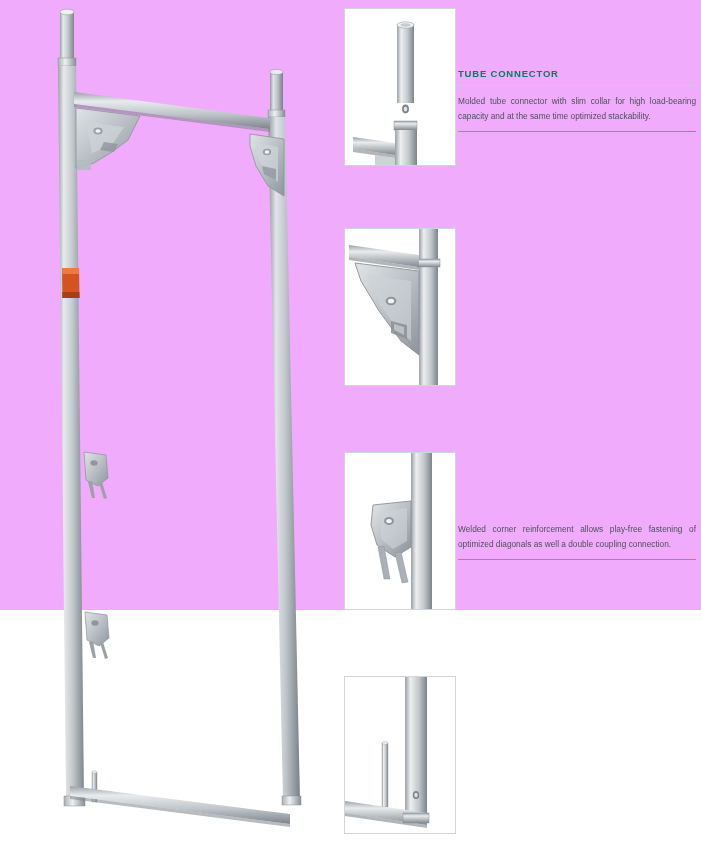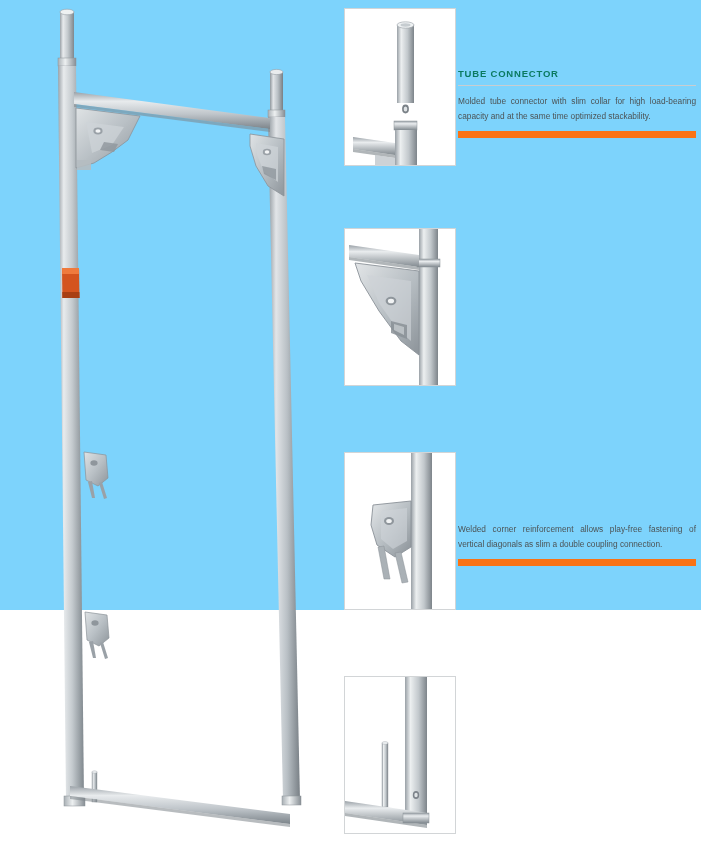--- a/index.html
+++ b/index.html
@@ -11,21 +11,21 @@
     width: 701px;
     height: 865px;
     font-family: "Liberation Sans", sans-serif;
     overflow: hidden;
     position: relative;
   }
   #page {
     position: relative;
     width: 701px;
     height: 610px;
-    background: #7dd3fc;
+    background: #f0abfc;
   }
 
   
   #product-figure {
     position: absolute;
     left: 0;
     top: 0;
     width: 336px;
     height: 865px;
   }
@@ -69,21 +69,21 @@
     padding-bottom: 6px;
     border-bottom: 1px solid #c9cdd0;
   }
   .feature .f-body {
     font-size: 8.3px;
     line-height: 14.5px;
     color: #4c5355;
     text-align: justify;
     padding-top: 8px;
     padding-bottom: 8px;
-    border-bottom: 7px solid #f97316;
+    border-bottom: 1px solid #f97316;
   }
 
   
   #feature-0 { top: 8px; }
   #feature-0 .text-col { top: 60px; }
 
   #feature-1 { top: 228px; }
   #feature-1 .text-col { top: 286px; }
 
   #feature-2 { top: 452px; }
@@ -286,21 +286,21 @@
           <path d="M22,46 L66,52 L66,112 L52,100 L34,74 Z" fill="#ced3d7" opacity="0.65"></path>
 
           <ellipse cx="46" cy="72" rx="5.4" ry="4.2" fill="#8f969c"></ellipse>
           <ellipse cx="46" cy="72" rx="3.1" ry="2.3" fill="#f1f3f4"></ellipse>
 
           <path d="M46,92 L62,96 L62,110 L46,104 Z" fill="#8a9197" opacity="0.85"></path>
           <path d="M49,95 L59,98 L59,106 L49,101 Z" fill="#d5dade" opacity="0.6"></path>
         </svg>
       </div>
       <div class="text-col">
-        <div class="f-body">Welded corner reinforcement allows play-free fastening of vertical diagonals as slim a double coupling connection.</div>
+        <div class="f-body">Welded corner reinforcement allows play-free fastening of optimized diagonals as well a double coupling connection.</div>
       </div>
     </div>
 
     <div class="feature" id="feature-2">
       <div class="thumb">
         <svg width="110" height="156" viewBox="0 0 110 156">
           <defs>
             <linearGradient id="t2a" x1="0" y1="0" x2="1" y2="0">
               <stop offset="0%" stop-color="#99a0a6"></stop>
                 <stop offset="25%" stop-color="#eceff0"></stop>

